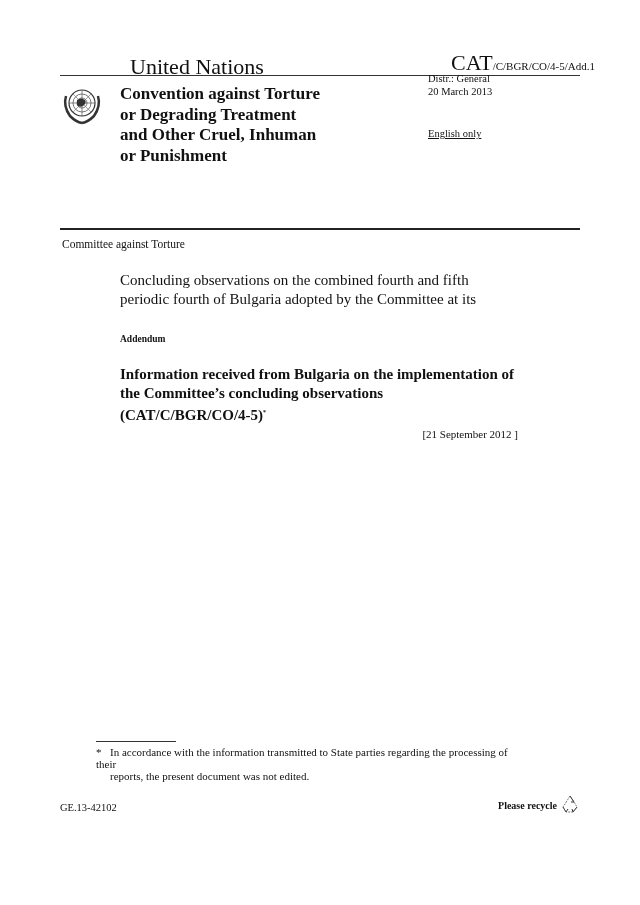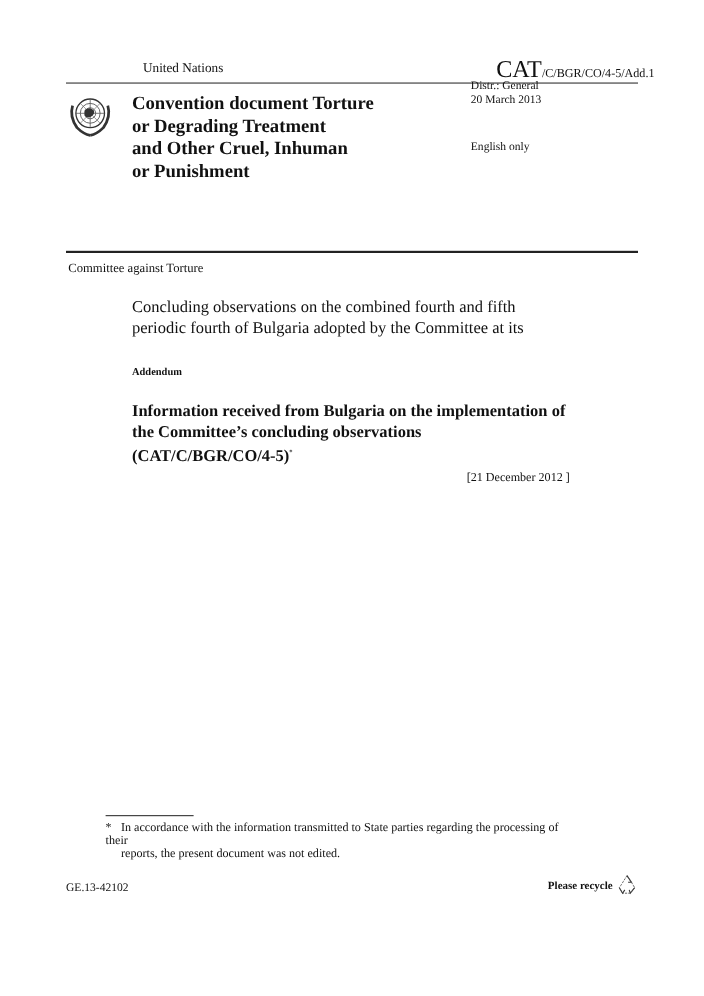--- a/index.html
+++ b/index.html
@@ -1,27 +1,27 @@
 <!DOCTYPE html>
 <html><head>
 <meta charset="utf-8">
 <style>
   html, body { margin:0; padding:0; background:#ffffff; }
   body { width:640px; height:905px; position:relative; overflow:hidden;
          font-family:"Liberation Serif", "DejaVu Serif", serif; color:#111; }
   .abs { position:absolute; }
-  .un-name { left:130px; top:54px; font-size:12px; }
+  .un-name { left:130px; top:54px; font-size:22px; }
   .symbol { top:50px; right:45px; white-space:nowrap; }
   .symbol .big { font-size:22px; }
   .symbol .small { font-size:11px; }
   .rule-top { left:60px; top:75px; width:520px; height:1px; background:#333; }
   .emblem { left:60px; top:82px; width:44px; height:44px; }
   .conv-title { left:120px; top:84px; font-size:17px; font-weight:bold; line-height:20.5px; width:280px; }
   .distr { left:428px; top:72px; font-size:10.5px; line-height:13px; }
-  .lang { left:428px; top:128px; font-size:10.5px; }
+  .lang { left:428px; top:128px; font-size:10.5px;text-decoration:underline; }
   .rule-mid { left:60px; top:228px; width:520px; height:2px; background:#222; }
   .committee { left:62px; top:238px; font-size:11.5px; font-weight:normal; }
   .heading1 { left:120px; top:271px; font-size:15px; font-weight:normal; line-height:19px; width:420px; }
   .addendum { left:120px; top:334px; font-size:9.5px; font-weight:bold; }
   .heading2 { left:120px; top:365px; font-size:15px; font-weight:bold; line-height:19px; width:420px; }
   .heading2 sup { font-size:6px; vertical-align:super; }
   .date-bracket { right:122px; top:428px; font-size:11px; }
   .fn-rule { left:96px; top:741px; width:80px; height:1px; background:#333; }
   .footnote { left:96px; top:746px; font-size:11px; line-height:12px; width:420px; }
   .footnote .mark { display:inline-block; width:14px; }
@@ -49,21 +49,21 @@
     <line x1="22" y1="8" x2="22" y2="34" stroke="#555" stroke-width="0.7"></line>
     <line x1="13" y1="12" x2="31" y2="30" stroke="#666" stroke-width="0.6"></line>
     <line x1="31" y1="12" x2="13" y2="30" stroke="#666" stroke-width="0.6"></line>
     <path d="M17 18 q4 -3 8 0 q2 3 -2 6 q-4 2 -6 -1z" fill="#333"></path>
     <path d="M6 14 q-3 10 4 20 q6 6 12 7" fill="none" stroke="#333" stroke-width="2.5"></path>
     <path d="M38 14 q3 10 -4 20 q-6 6 -12 7" fill="none" stroke="#333" stroke-width="2.5"></path>
   </svg>
 </div>
 
 <div class="abs conv-title">
-  <div>Convention document Torture</div>
+  <div>Convention against Torture</div>
   <div>or Degrading Treatment</div>
   <div>and Other Cruel, Inhuman</div>
   <div>or Punishment</div>
 </div>
 
 <div class="abs distr">
   <div>Distr.: General</div>
   <div>20 March 2013</div>
 </div>
 <div class="abs lang">English only</div>
@@ -78,21 +78,21 @@
 </div>
 
 <div class="abs addendum">Addendum</div>
 
 <div class="abs heading2">
   <div>Information received from Bulgaria on the implementation of</div>
   <div>the Committee’s concluding observations</div>
   <div><span>(CAT/C/BGR/CO/4-5)</span><sup>*</sup></div>
 </div>
 
-<div class="abs date-bracket">[21 December 2012 ]</div>
+<div class="abs date-bracket">[21 September 2012 ]</div>
 
 <div class="abs fn-rule"></div>
 <div class="abs footnote">
   <span class="mark">*</span><span>In accordance with the information transmitted to State parties regarding the processing of their</span>
   <span class="indent">reports, the present document was not edited.</span>
 </div>
 
 <div class="abs job">GE.13-42102</div>
 
 <div class="abs recycle">

